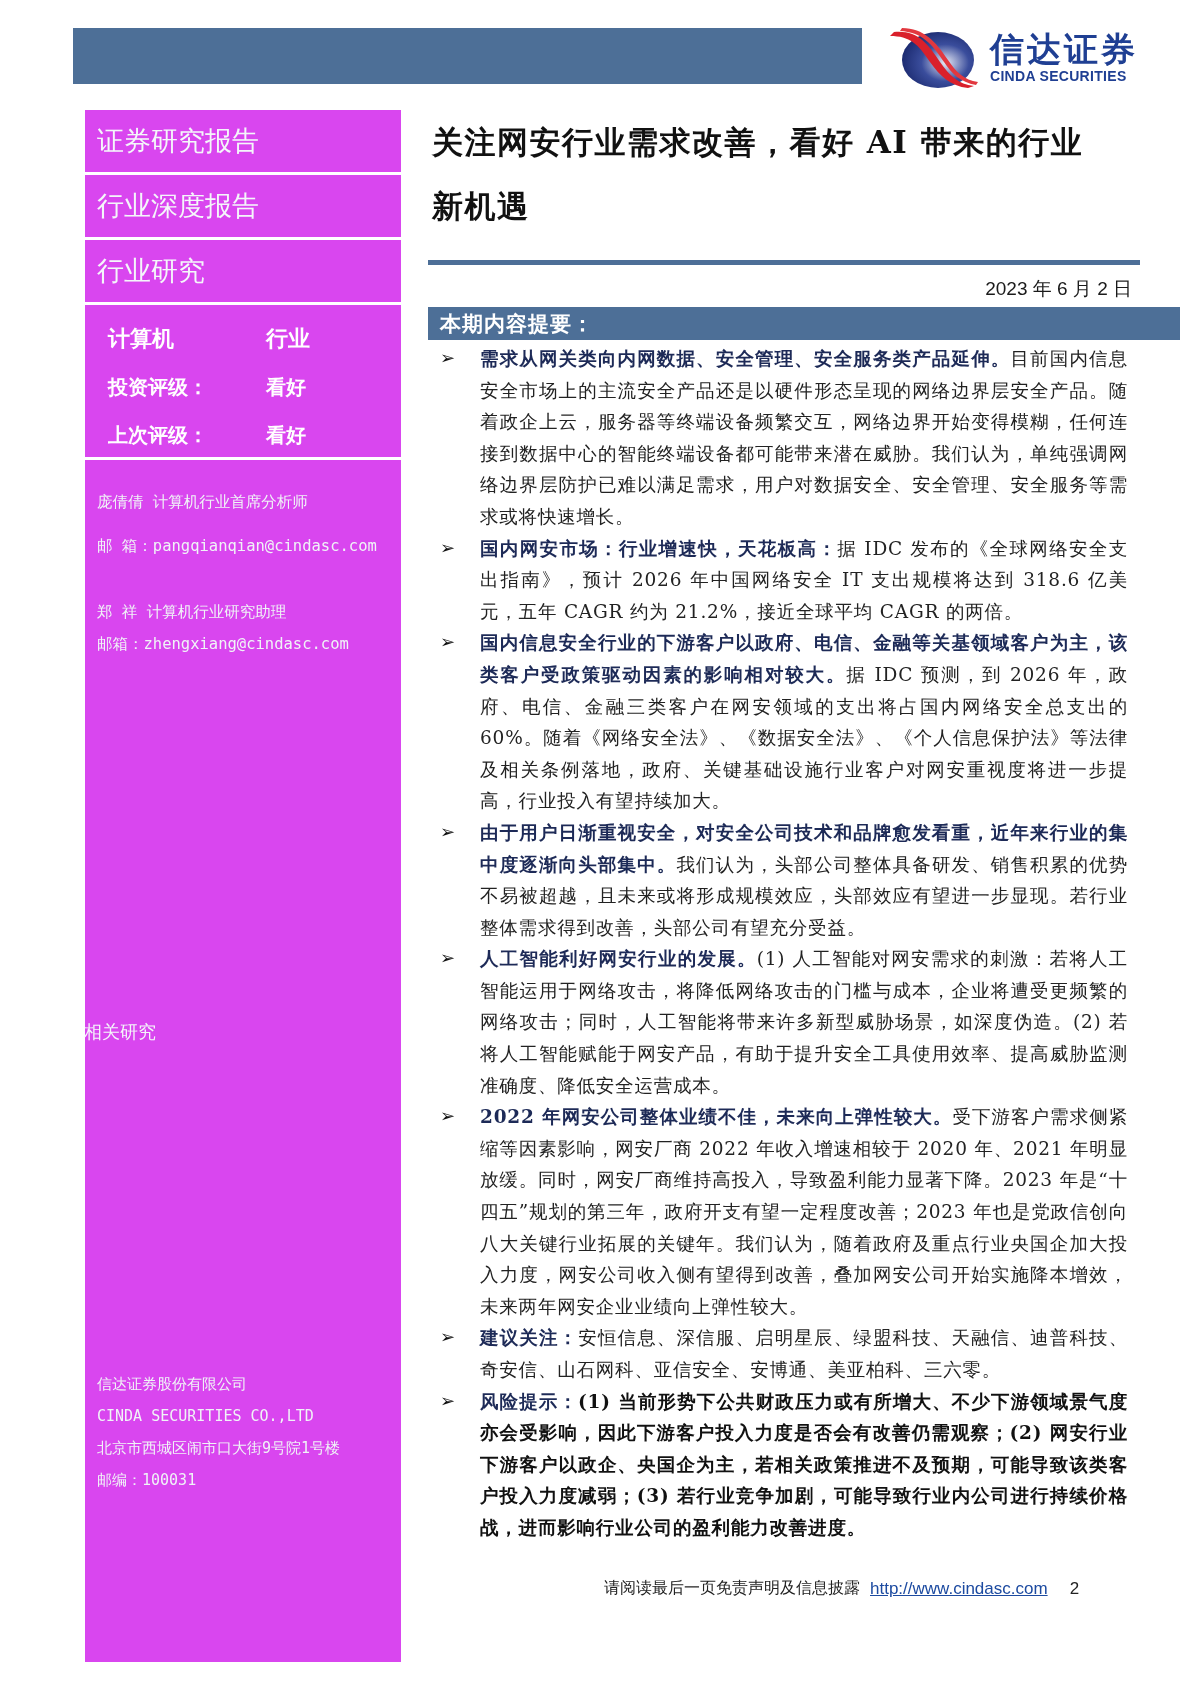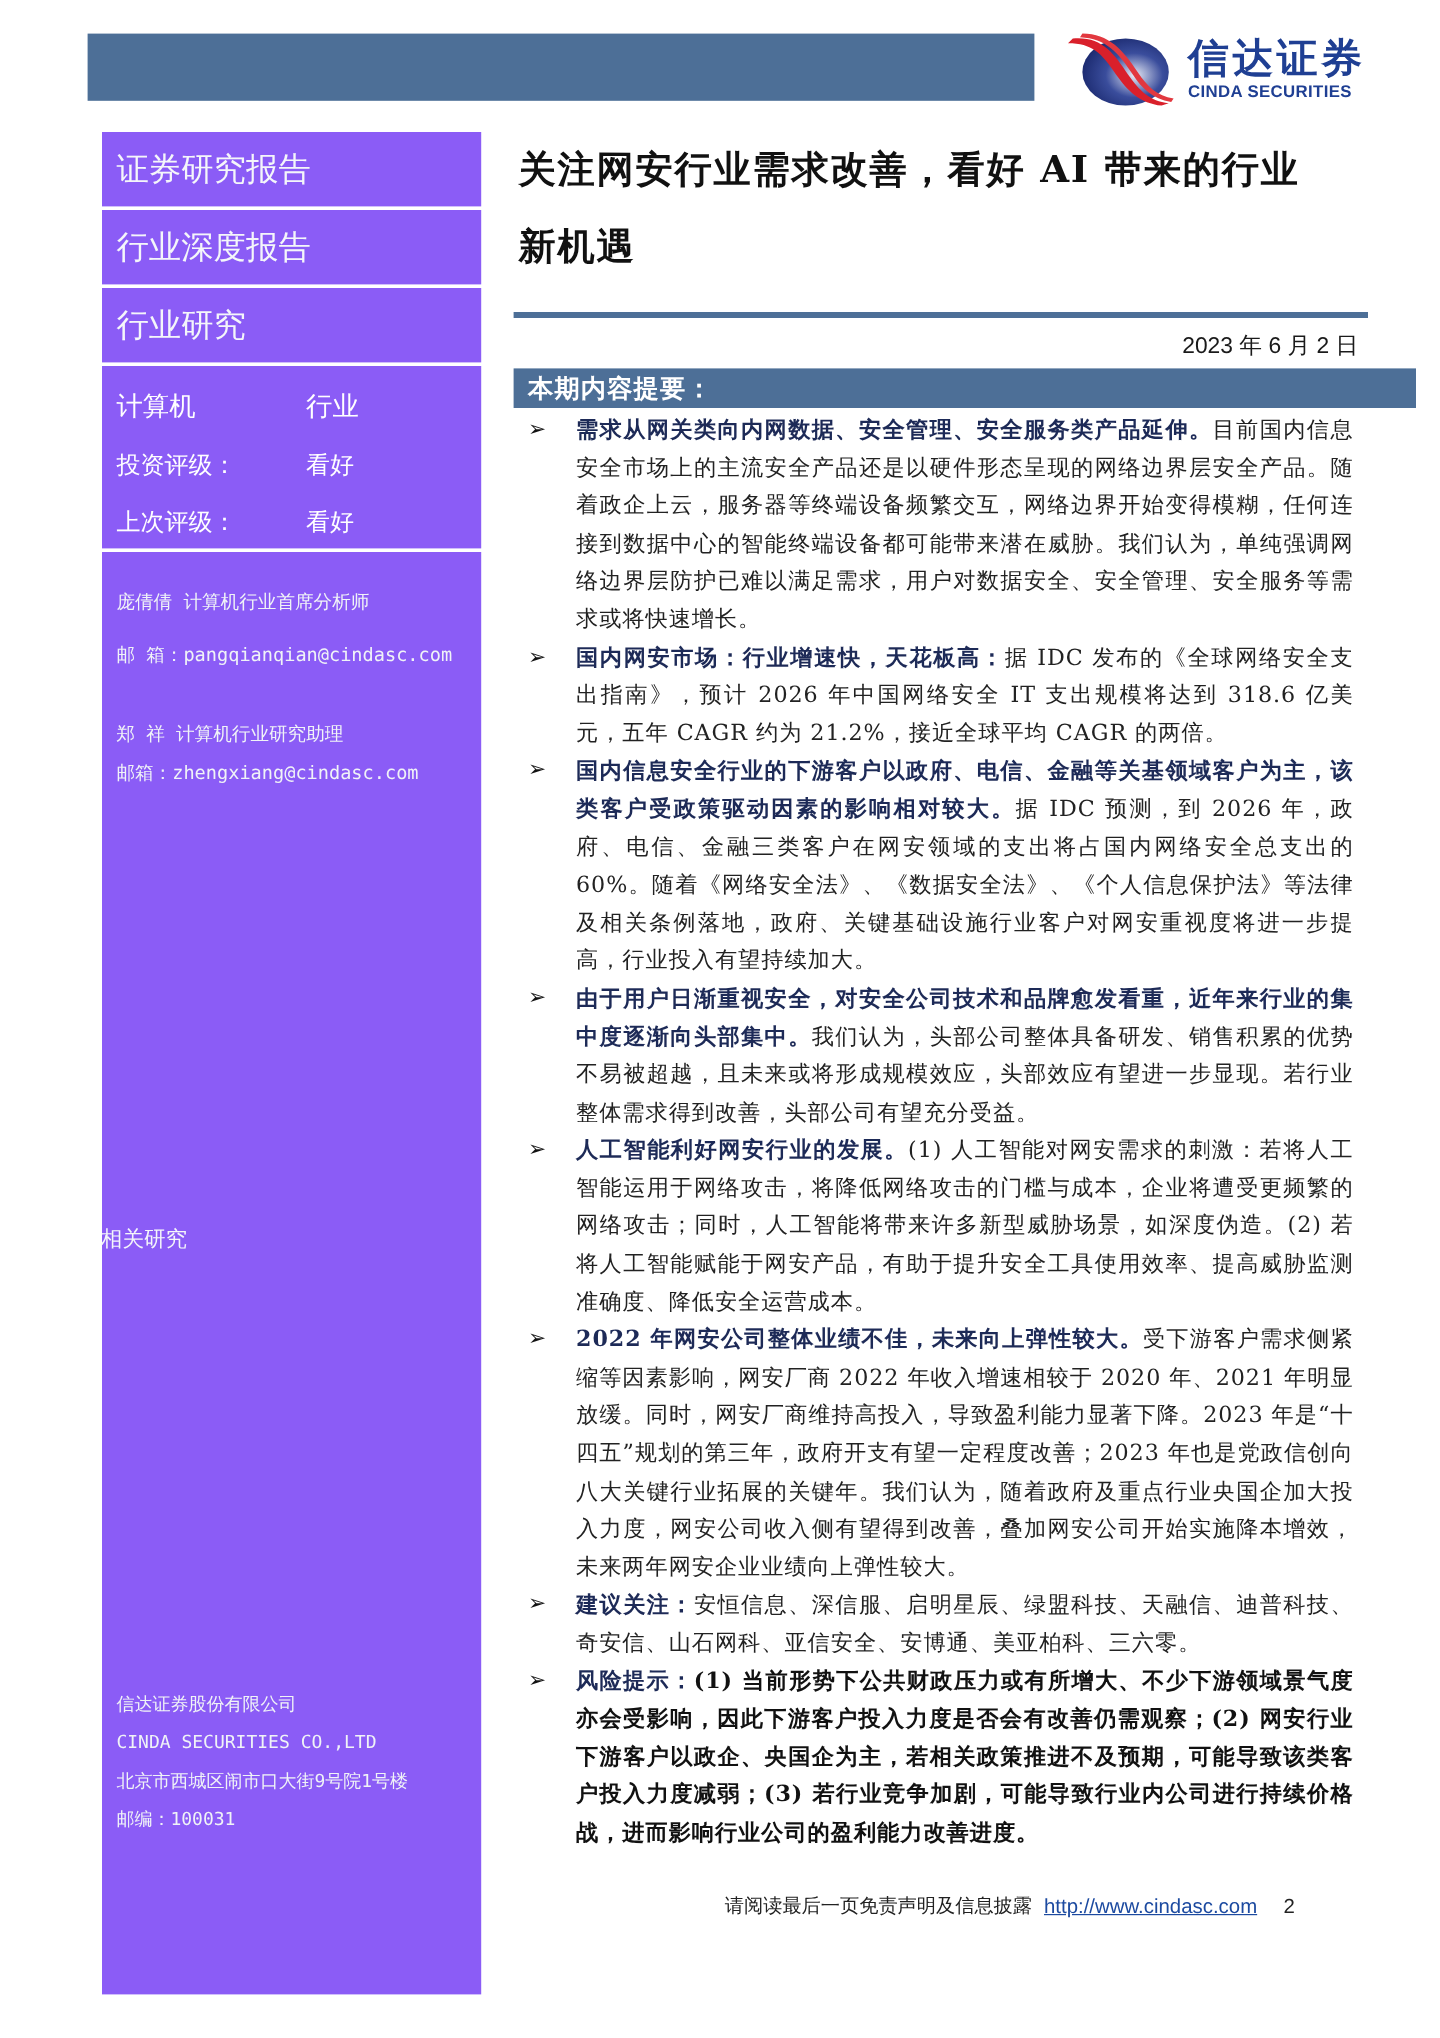--- a/index.html
+++ b/index.html
@@ -7,33 +7,33 @@
     body { position: relative; font-family: "DejaVu Serif", "Liberation Serif", serif; color: #1a1a1a; overflow: hidden; }
 
     .top-bar { position: absolute; left: 73px; top: 28px; width: 789px; height: 56px; background: #4d6f97; }
     .logo { position: absolute; left: 888px; top: 24px; width: 290px; height: 66px; display: flex; align-items: center; }
     .logo-mark { width: 92px; height: 66px; position: relative; }
     .logo-text { margin-left: 10px; display: flex; flex-direction: column; }
     .logo-cn { font-family: "DejaVu Sans", sans-serif; font-weight: bold; font-size: 34px; color: #1f3f93; letter-spacing: 3px; line-height: 38px; }
     .logo-en { font-family: "Liberation Sans", sans-serif; font-weight: bold; font-size: 14px; color: #1f3f93; letter-spacing: 0.3px; }
 
     .sidebar { position: absolute; left: 85px; top: 110px; width: 316px; }
-    .side-box { background: #8b5cf6; color: #ffffff; }
+    .side-box { background: #d946ef; color: #ffffff; }
     .side-title { height: 62px; display: flex; align-items: center; padding-left: 12px; font-family: "DejaVu Sans", sans-serif; font-size: 27px; color: #f4f6fa; margin-bottom: 3px; }
     .side-meta { padding: 10px 12px 0; height: 152px; margin-bottom: 3px; }
-    .meta-row { display: flex; height: 48px; align-items: center; font-family: "DejaVu Sans", sans-serif; font-weight: normal; color: #ffffff; }
+    .meta-row { display: flex; height: 48px; align-items: center; font-family: "DejaVu Sans", sans-serif; font-weight: bold; color: #ffffff; margin-left: 11px; }
     .meta-row .k { width: 158px; font-size: 22px; }
     .meta-row .v { font-size: 22px; }
     .meta-row.small .k, .meta-row.small .v { font-size: 20px; }
     .side-analysts { height: 1202px; padding: 20px 12px 0; position: relative; font-size: 15.5px; color: #f0f3f7; }
     .an-line { height: 44px; line-height: 44px; font-family: "DejaVu Sans Mono", "Liberation Mono", monospace; white-space: nowrap; }
     .an-gap { height: 28px; }
     .an-line.tight { height: 32px; line-height: 32px; }
     .related { position: absolute; left: -1px; top: 560px; font-size: 18px; color: #f4f6fa; }
-    .company { position: absolute; left: 12px; top: 944px; font-family: "DejaVu Sans Mono", "Liberation Mono", monospace; font-size: 15px; color: #f0f3f7; }
+    .company { position: absolute; left: 12px; top: 908px; font-family: "DejaVu Sans Mono", "Liberation Mono", monospace; font-size: 15px; color: #f0f3f7; }
     .company div { height: 32px; line-height: 32px; white-space: nowrap; }
 
     .main { position: absolute; left: 428px; top: 110px; width: 755px; }
     .doc-title { font-family: "DejaVu Serif", serif; font-weight: bold; font-size: 31px; line-height: 64px; color: #111; letter-spacing: 1.5px; padding-left: 4px; width: 720px; }
     .title-rule { margin-top: 22px; width: 712px; height: 5px; background: #4d6f97; }
     .date { text-align: right; width: 704px; font-family: "Liberation Sans", sans-serif; font-size: 19px; margin-top: 10px; height: 28px; line-height: 28px; }
     .summary-bar { margin-top: 4px; width: 752px; height: 33px; background: #4d6f97; color: #ffffff; font-weight: bold; font-size: 21px; line-height: 33px; padding-left: 12px; letter-spacing: 1px; }
 
     .bullets { margin-top: 3px; width: 740px; }
     .bullet { display: flex; position: relative; margin-bottom: 0; }

